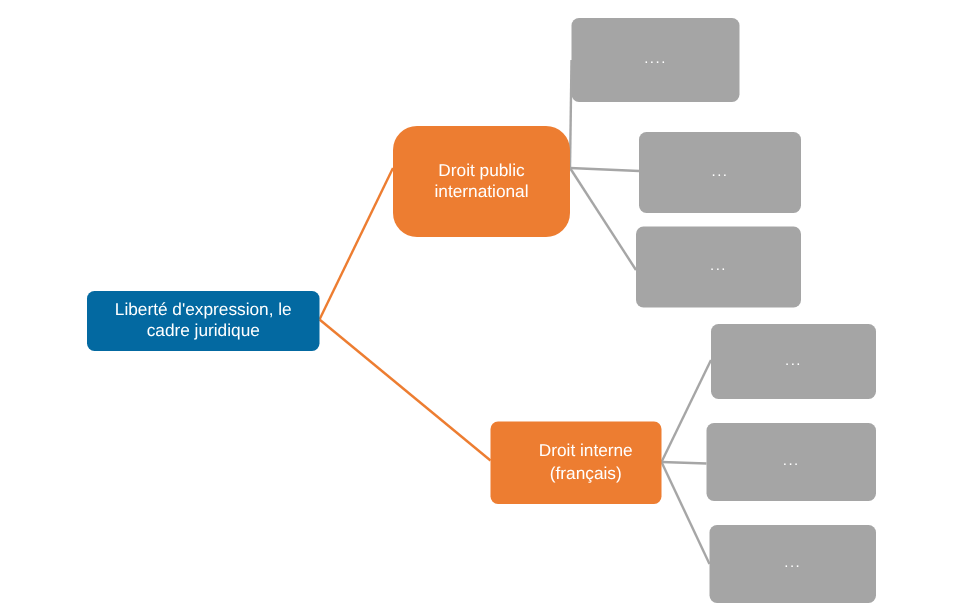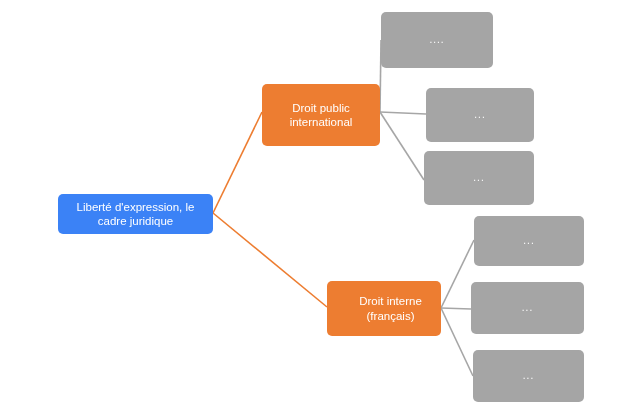--- a/index.html
+++ b/index.html
@@ -32,21 +32,21 @@
     display: flex;
     align-items: center;
     justify-content: center;
     text-align: center;
     border-radius: 5px;
     color: #ffffff;
     line-height: 1.25;
     z-index: 2;
   }
   .node-root {
-    background: #3b82f6;
+    background: #0369a1;
     font-size: 11.5px;
     padding: 4px 6px;
   }
   .node-branch {
     background: #ED7D31;
     font-size: 11.5px;
     padding: 4px 6px;
   }
   .node-leaf {
     background: #A5A5A5;
@@ -75,21 +75,21 @@
 
     <line x1="441" y1="308" x2="474" y2="240" stroke="#A6A6A6" stroke-width="1.6"></line>
     <line x1="441" y1="308" x2="471" y2="309" stroke="#A6A6A6" stroke-width="1.6"></line>
     <line x1="441" y1="308" x2="473" y2="376" stroke="#A6A6A6" stroke-width="1.6"></line>
   </svg>
 
   <div class="node node-root" style="left:58px; top:194px; width:155px; height:40px;">
     <span class="node-label">Liberté d'expression, le cadre juridique</span>
   </div>
 
-  <div class="node node-branch" style="left:262px; top:84px; width:118px; height:62px;">
+  <div class="node node-branch" style="left:262px; top:84px; width:118px; height:74px;border-radius:16px;">
     <span class="node-label">Droit public international</span>
   </div>
 
   <div class="node node-leaf" style="left:381px; top:12px; width:112px; height:56px;">
     <span class="node-label">....</span>
   </div>
   <div class="node node-leaf" style="left:426px; top:88px; width:108px; height:54px;">
     <span class="node-label">...</span>
   </div>
   <div class="node node-leaf" style="left:424px; top:151px; width:110px; height:54px;">

